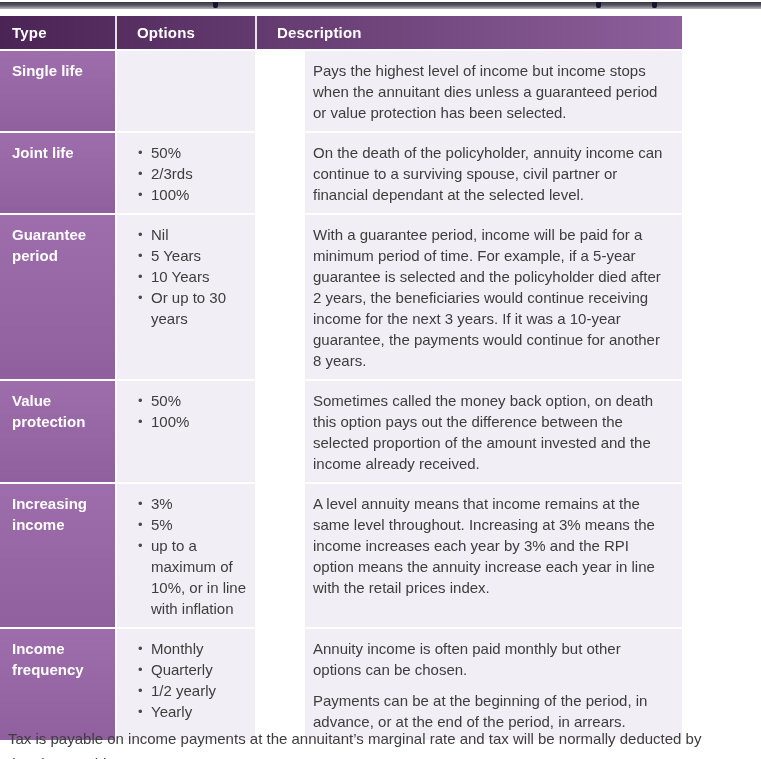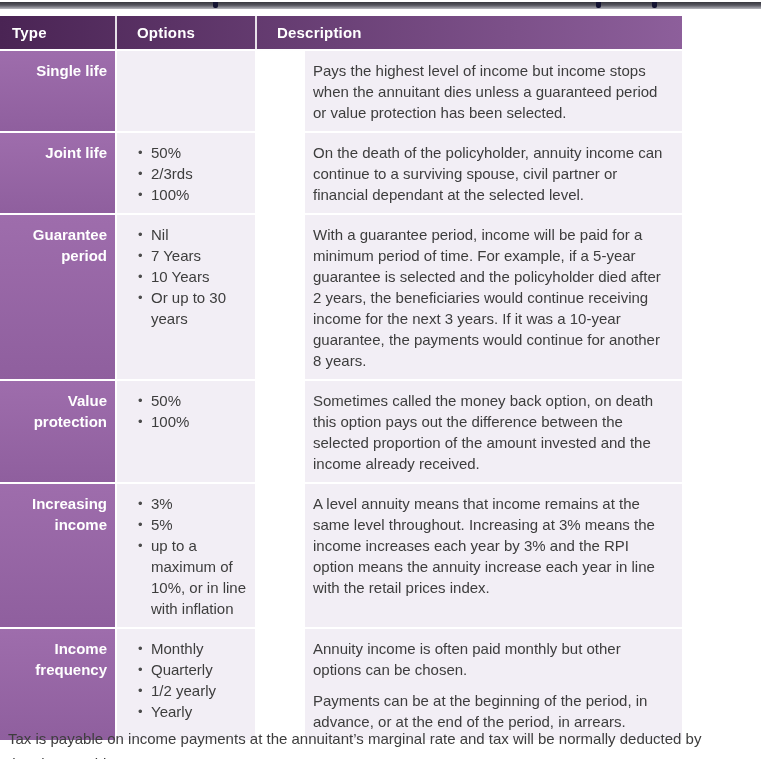--- a/index.html
+++ b/index.html
@@ -63,21 +63,20 @@
   }
   .header-row .vdiv.d1 { left: 115px; }
   .header-row .vdiv.d2 { left: 255px; }
 
   
   .cell { font-size: 15px; line-height: 21px; }
   .type-cell {
     background: linear-gradient(180deg, var(--label-grad-top), var(--label-grad-bottom));
     color: var(--text-white); font-weight: bold;
     padding: 9px 8px 8px 12px;
-    text-align: right;
   }
   .options-cell {
     background: var(--cell-bg);
     padding: 9px 8px 8px 14px;
   }
   .options-cell ul { margin: 0; padding: 0 0 0 20px; list-style: none; }
   .options-cell li { position: relative; margin: 0; }
   .options-cell li::before {
     content: "\2022";
     position: absolute; left: -13px; top: 0;
@@ -143,21 +142,21 @@
       </div>
     </div>
 
     <div class="trow" style="min-height:139px">
       <div class="cell type-cell">
         <span>Guarantee period</span>
       </div>
       <div class="cell options-cell">
         <ul>
           <li>Nil</li>
-          <li>7 Years</li>
+          <li>5 Years</li>
           <li>10 Years</li>
           <li>Or up to 30 years</li>
         </ul>
       </div>
       <div class="cell desc-cell">
         <p>With a guarantee period, income will be paid for a minimum period of time. For example, if a 5-year guarantee is selected and the policyholder died after 2 years, the beneficiaries would continue receiving income for the next 3 years. If it was a 10-year guarantee, the payments would continue for another 8 years.</p>
       </div>
     </div>
 
     <div class="trow" style="min-height:99px">

